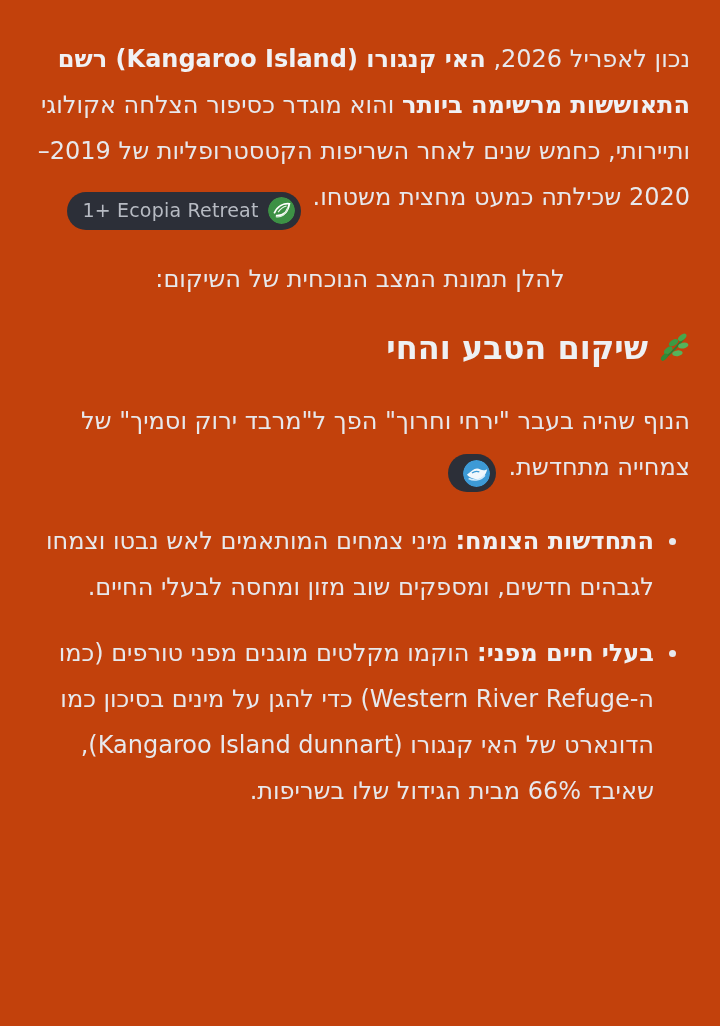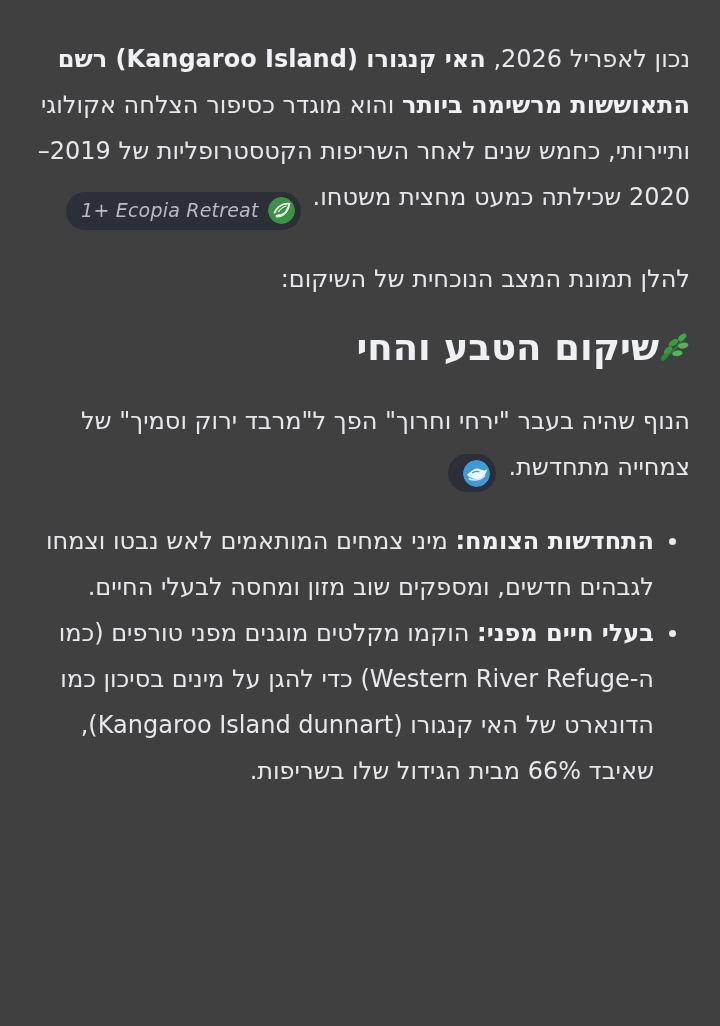--- a/index.html
+++ b/index.html
@@ -1,80 +1,80 @@
 <!DOCTYPE html>
 <html lang="he"><head>
 <meta charset="utf-8">
 <style>
   * { margin:0; padding:0; box-sizing:border-box; }
   html,body { background:#131621; }
   .page {
     position:relative;
     width:720px; height:1026px;
     margin:0 auto;
-    background:#404040;
+    background:#c2410c;
     color:#e7e8ec;
     direction:rtl;
     text-align:right;
     font-family:"DejaVu Sans","Liberation Sans",sans-serif;
     font-size:24px;
     line-height:46px;
     padding:36px 30px 18px 30px;
     overflow:hidden;
   }
   p.para { margin:0 0 26px 0; }
   b { font-weight:700; color:#f0f1f4; }
-  .status-line { margin:0 0 36px 0; }
+  .status-line { margin:0 0 36px 0;text-align:center; }
 
   
   .pill {
     display:inline-flex;
     align-items:center;
     direction:ltr;
     gap:9px;
     background:#2c2f38;
     border-radius:999px;
     height:38px;
     padding:0 6px 0 15px;
     margin:0 12px;
     vertical-align:-12px;
     cursor:pointer;
     white-space:nowrap;
-    font-style:italic;
   }
   .pill-label {
     font-size:19px;
     line-height:1;
     color:#b7bbc3;
     letter-spacing:0.2px;
   }
   .favicon {
     width:27px; height:27px;
     border-radius:50%;
     overflow:hidden;
     display:flex; align-items:center; justify-content:center;
     flex:none;
   }
 
   
   h2.section-heading {
     display:flex;
     align-items:center;
-    font-size:37px;
+    gap:11px;
+    font-size:32px;
     line-height:40px;
     font-weight:700;
     color:#eef0f3;
     margin:0 0 30px 0;
   }
   .emoji-wrap { display:inline-flex; flex:none; }
 
   .nature-para { margin:0 0 38px 0; }
 
   
-  .bullets { display:flex; flex-direction:column; }
+  .bullets { display:flex; flex-direction:column; gap:20px; }
   .bullet { display:flex; }
   .dot-col { width:36px; flex:none; display:flex; justify-content:center; }
   .dot { width:7px; height:7px; border-radius:50%; background:#e7e8ec; margin-top:20px; }
   .bullet-text { flex:1; }
 </style>
 </head>
 <body>
 
 <div class="page">
 

